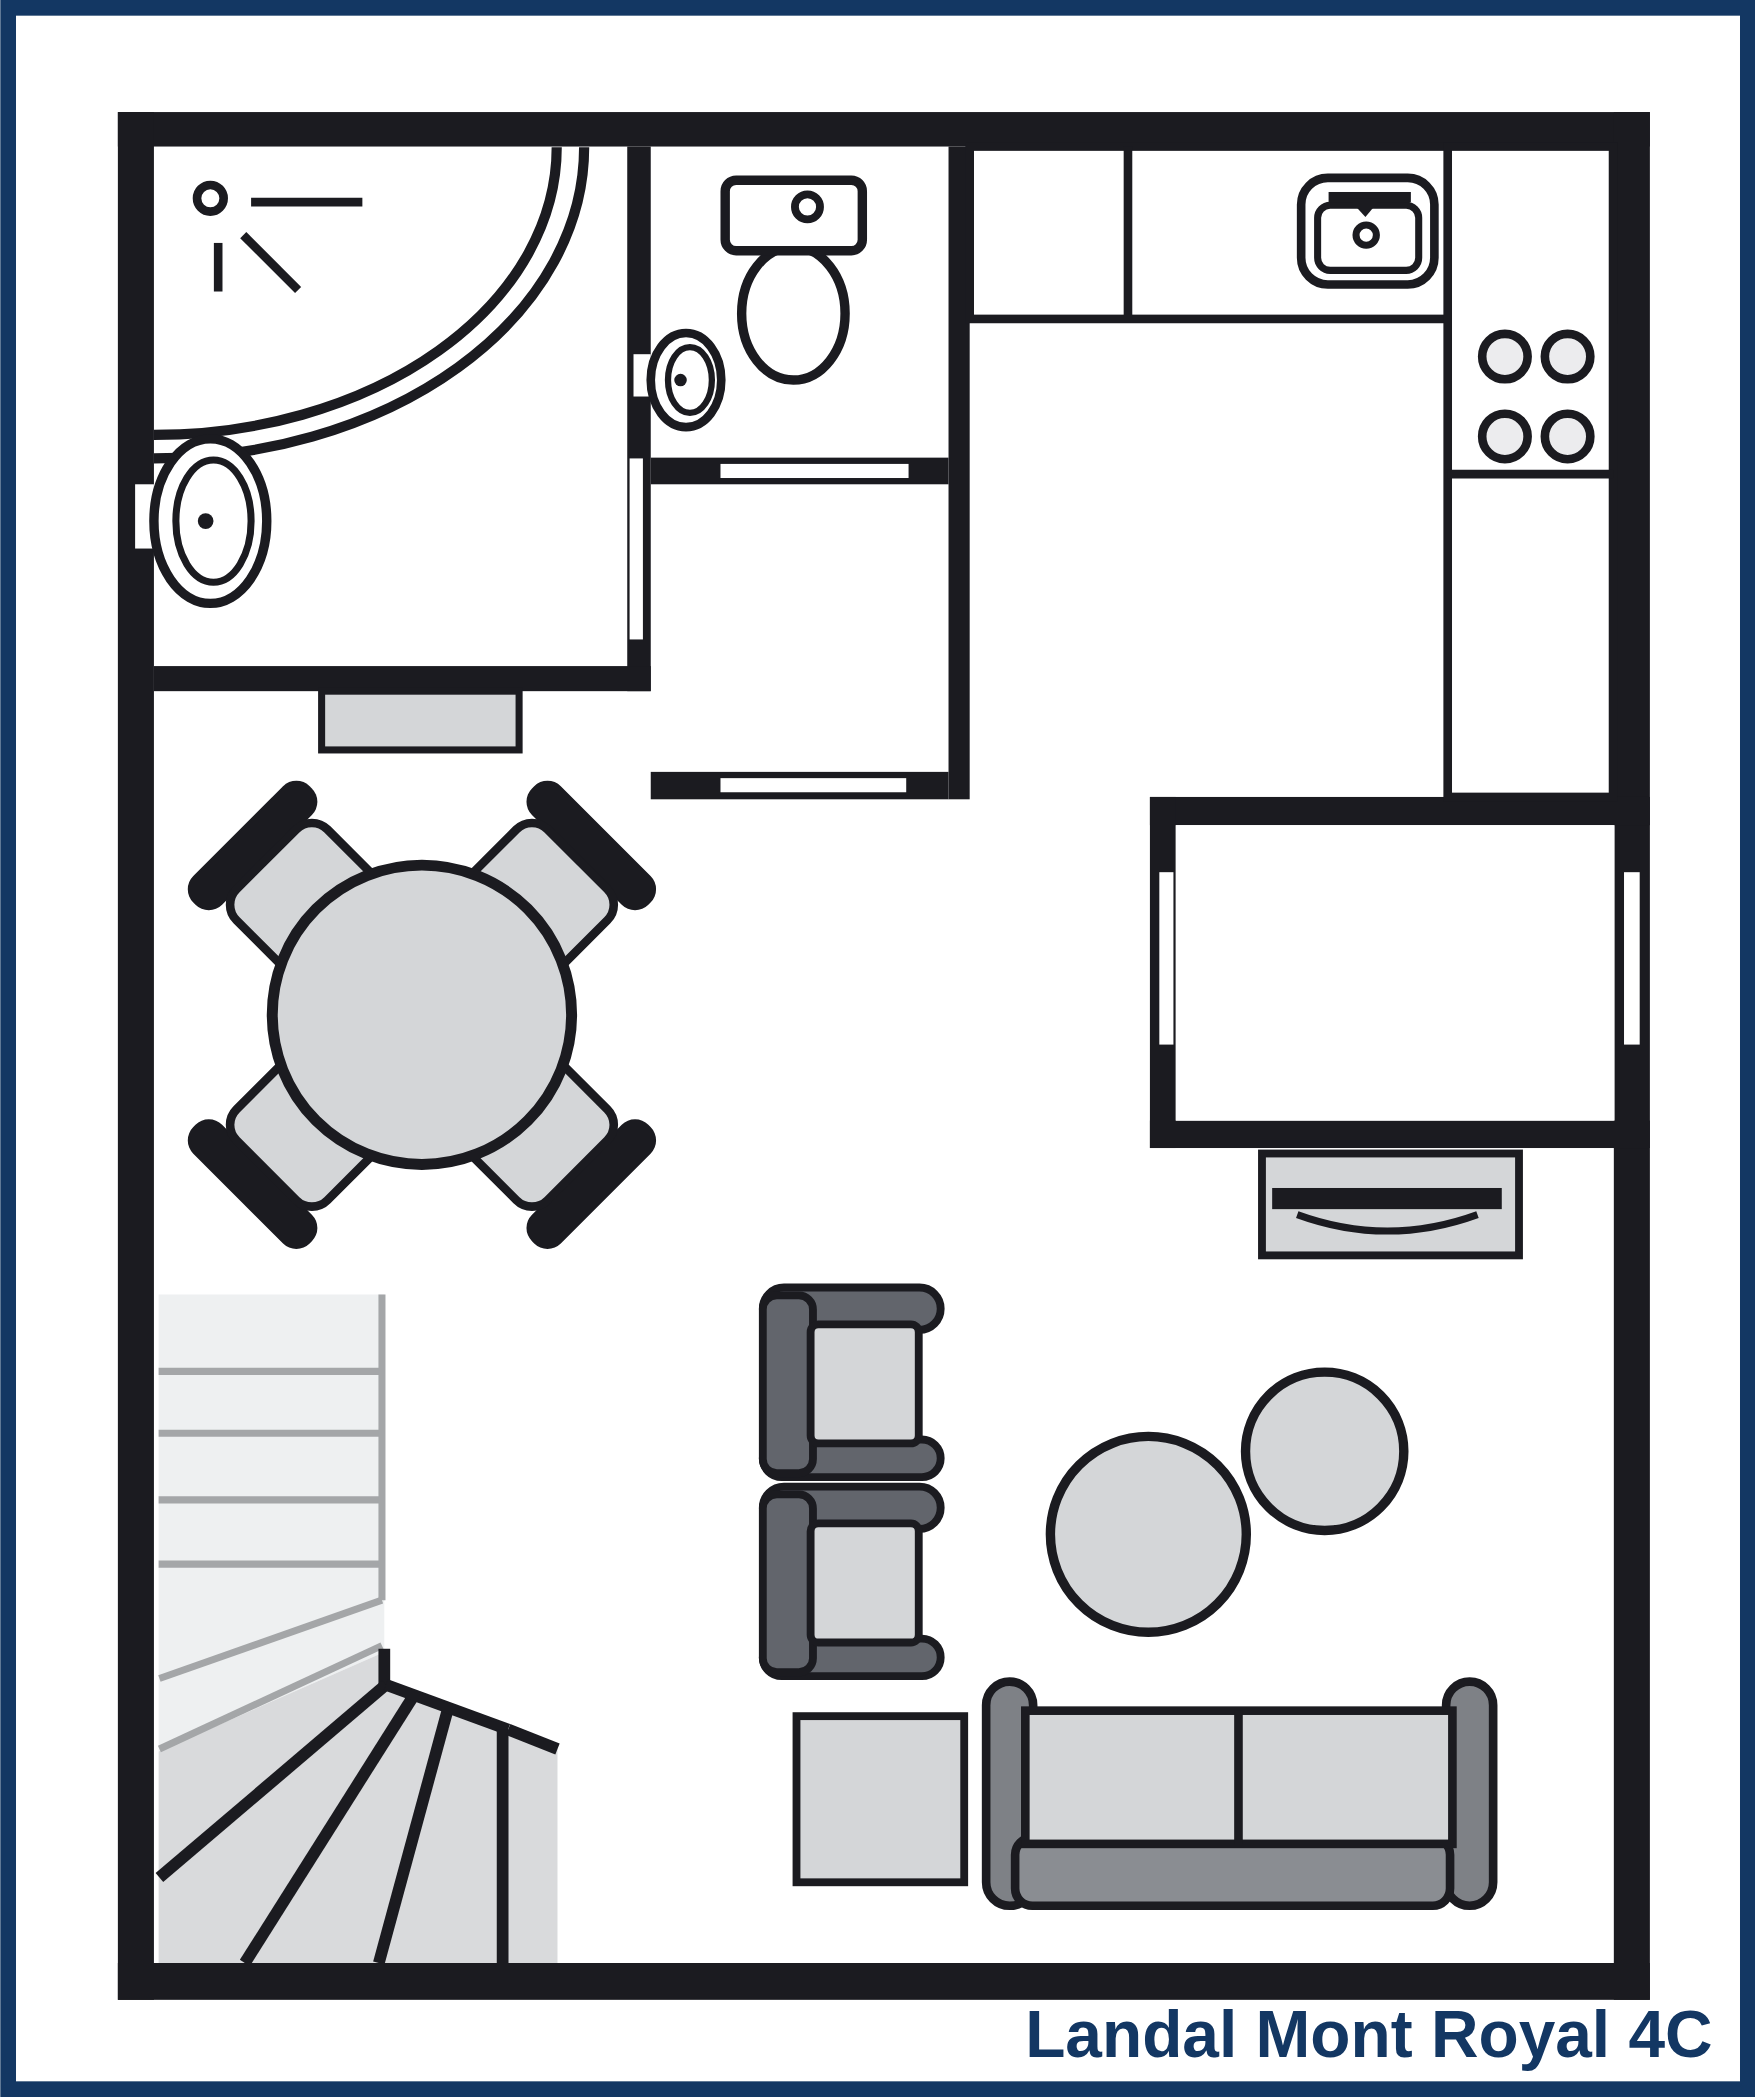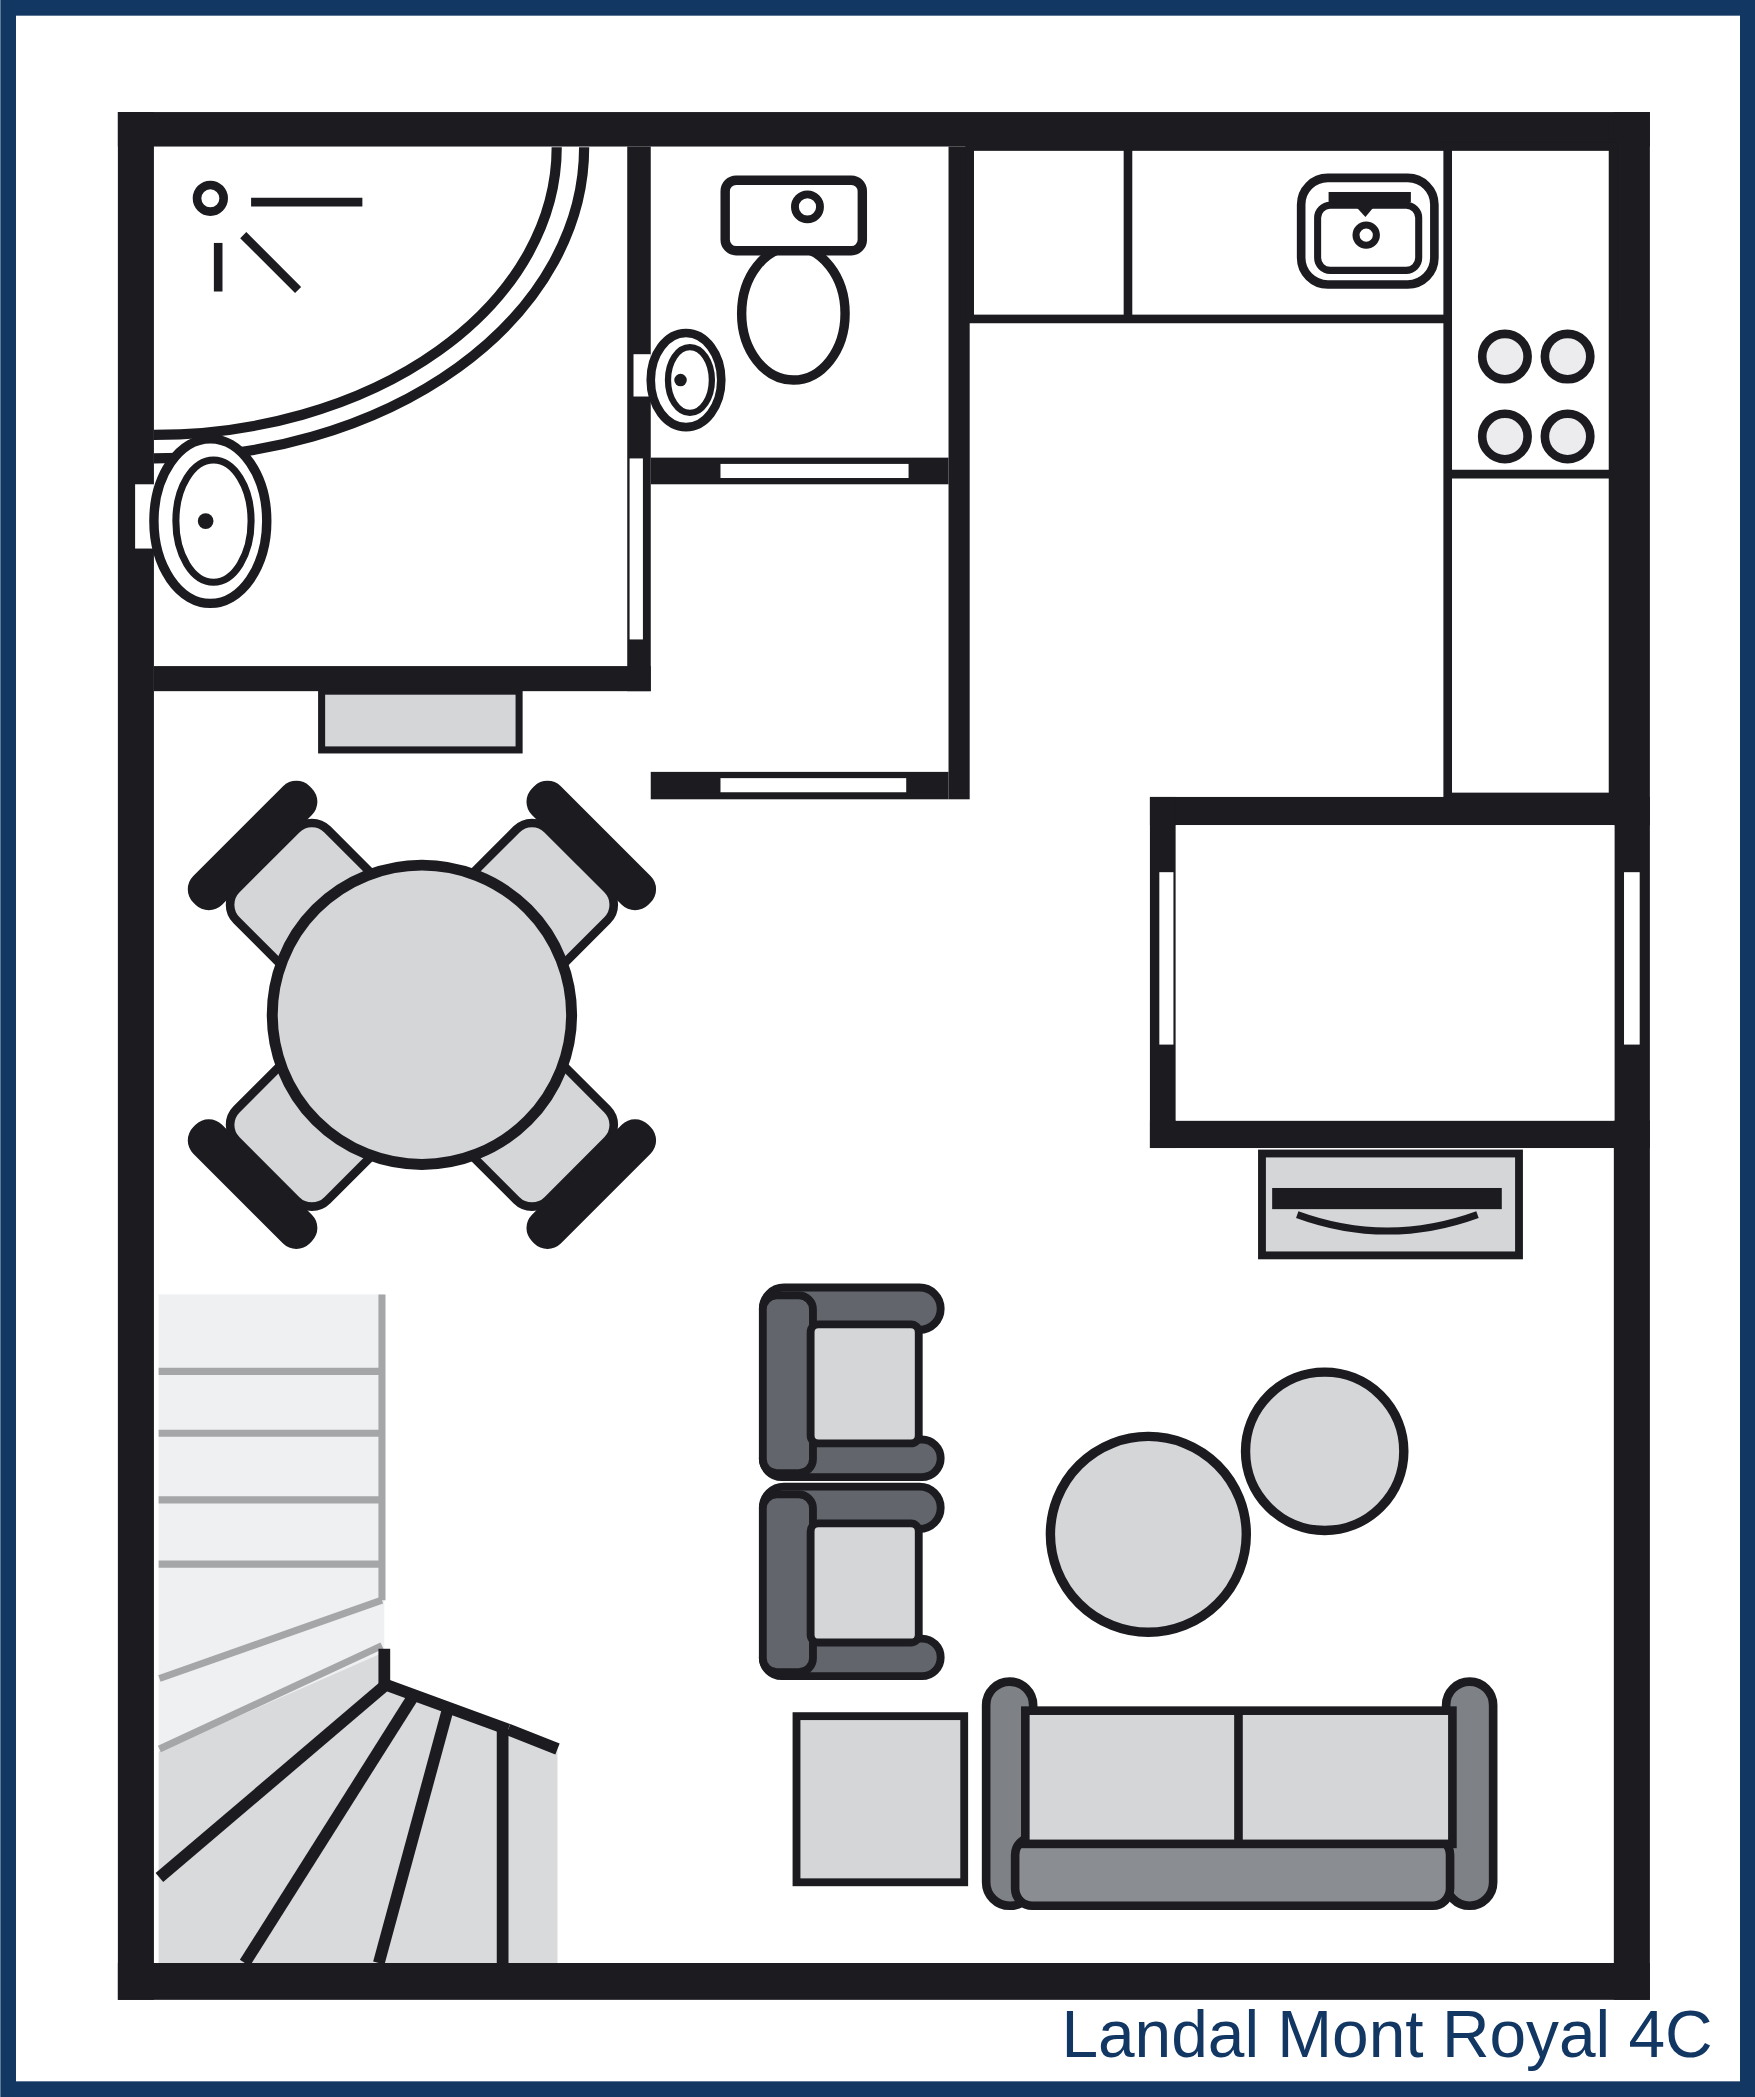--- a/index.html
+++ b/index.html
@@ -1,17 +1,17 @@
 <!DOCTYPE html>
 <html style="--frame_navy: #133763; --wall_black: #1b1b20; --floor_white: #ffffff; --page_bg: #fbfbfc; --furn_gray: #d4d6d8; --stair_light: #eef0f1; --stair_mid: #d9dadc; --sep_gray: #a4a6a8; --arm_gray: #62656c; --sofa_gray: #7e8186; --band_gray: #8a8d92; --hob_fill: #ececee;font-size:12.5px"><head>
 <meta charset="utf-8">
 <style>
   html,body{margin:0;padding:0;}
   body{background:#ffffff;font-family:"Liberation Sans", sans-serif;}
-  .page{position:relative;width:1408px;height:2097px;background:var(--page_bg);}
+  .page{position:relative;width:1408px;height:2097px;background:var(--page_bg);font-weight:bold;}
   svg{display:block;width:1756px;height:2097px;}
   .wall{fill:var(--wall_black);}
   .floor{fill:var(--floor_white);}
   .slot{fill:var(--floor_white);}
   .fix{fill:var(--floor_white);stroke:var(--wall_black);}
   .gray{fill:var(--furn_gray);stroke:var(--wall_black);}
   .stairlight{fill:var(--stair_light);}
   .stairmid{fill:var(--stair_mid);}
   .sep{stroke:var(--sep_gray);stroke-width:9;fill:none;}
   .blkline{stroke:var(--wall_black);stroke-width:15;fill:none;}

